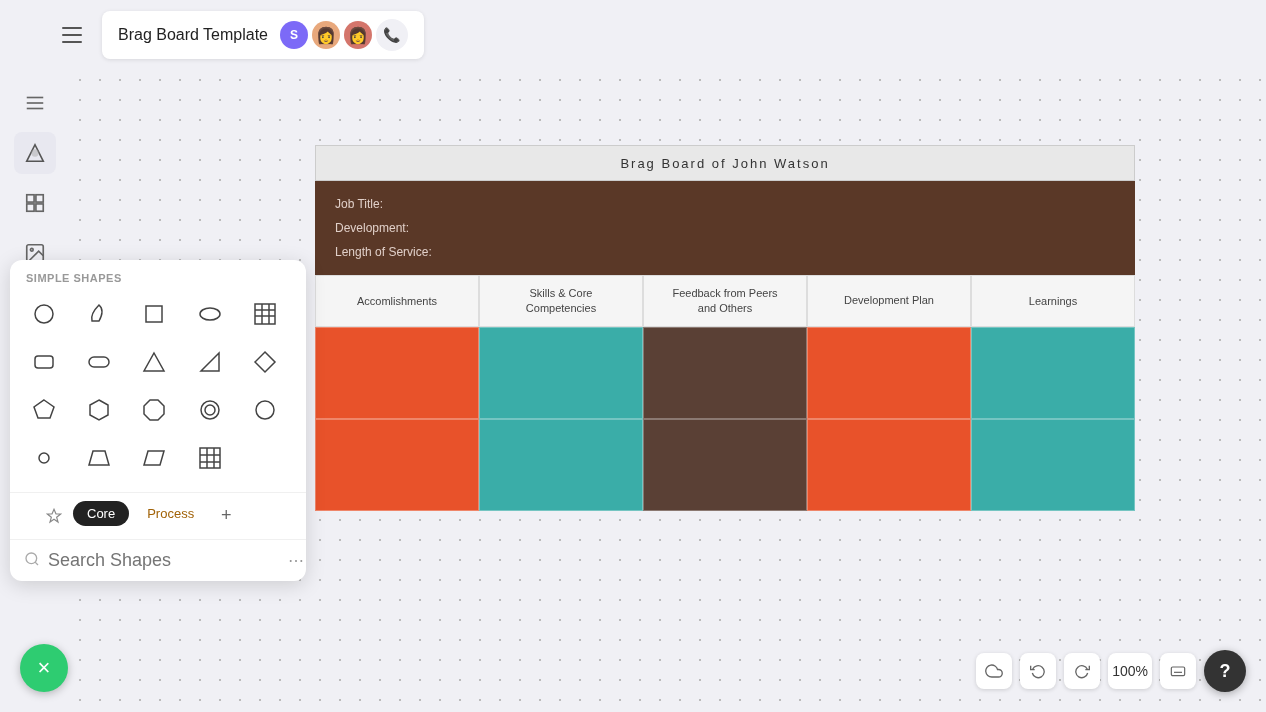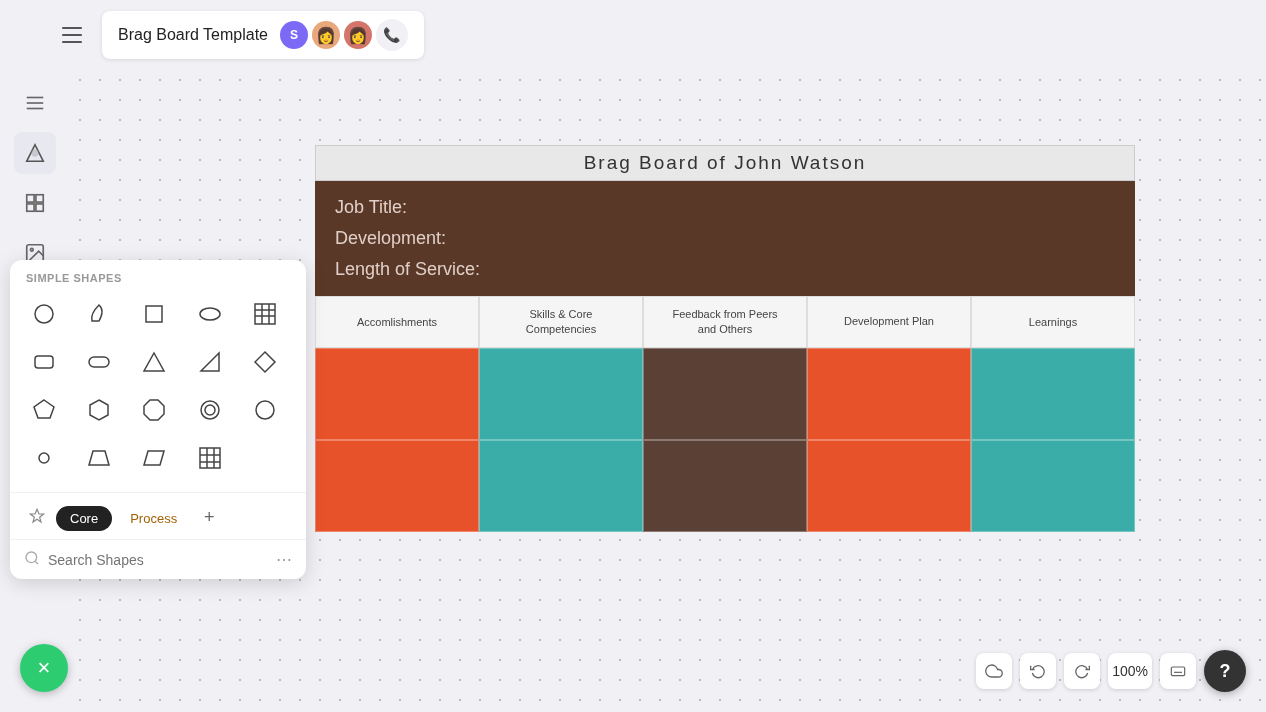--- a/index.html
+++ b/index.html
@@ -101,28 +101,28 @@
       top: 75px; left: 245px;
       width: 820px;
     }
 
     .board-header {
       background: #e8e8e8;
       height: 36px;
       display: flex; align-items: center; justify-content: center;
       border: 1px solid #ccc;
     }
-    .board-header-text { font-size: 19px; color: #333; letter-spacing: 2px; }
+    .board-header-text { font-size: 13px; color: #333; letter-spacing: 2px; }
 
     .board-info {
       background: #5a3827;
       padding: 16px 20px;
       color: white;
     }
-    .board-info-line { font-size: 18px; margin-bottom: 10px; color: #e0cfc8; }
+    .board-info-line { font-size: 12px; margin-bottom: 10px; color: #e0cfc8; }
     .board-info-line:last-child { margin-bottom: 0; }
 
     .board-columns {
       display: flex;
     }
     .board-col-header {
       flex: 1;
       background: #f5f5f5;
       border: 1px solid #ddd;
       display: flex; align-items: center; justify-content: center;
@@ -175,22 +175,22 @@
     .shape-item {
       width: 44px; height: 44px;
       display: flex; align-items: center; justify-content: center;
       cursor: pointer;
       border-radius: 6px;
     }
     .shape-item svg { width: 24px; height: 24px; }
 
     .tabs-row {
       display: flex;
-      align-items: flex-end;
-      padding: 8px 12px;
+      align-items: flex-start;
+      padding: 8px 29px;
       gap: 4px;
       border-top: 1px solid #f0f0f0;
     }
     .tab-btn {
       padding: 5px 14px;
       border-radius: 20px;
       font-size: 13px;
       cursor: pointer;
       border: none;
       background: transparent;
@@ -221,21 +221,21 @@
       align-items: center;
       padding: 10px 14px;
       border-top: 1px solid #f0f0f0;
       gap: 8px;
     }
     .search-icon { color: #aaa; font-size: 14px; }
     .search-input {
       flex: 1;
       border: none;
       outline: none;
-      font-size: 14px;
+      font-size: 18px;
       color: #999;
       background: transparent;
     }
     .more-btn { color: #999; cursor: pointer; font-size: 16px; }
 
     
     .bottom-controls {
       position: absolute;
       bottom: 20px; right: 20px;
       display: flex; align-items: center; gap: 8px;

